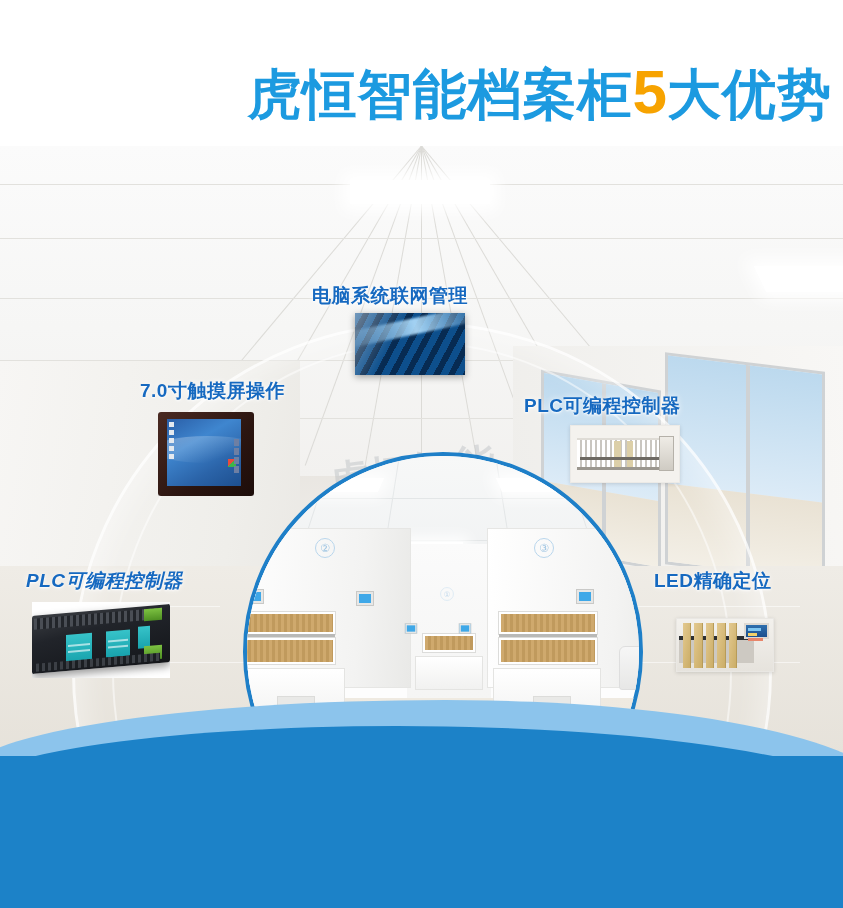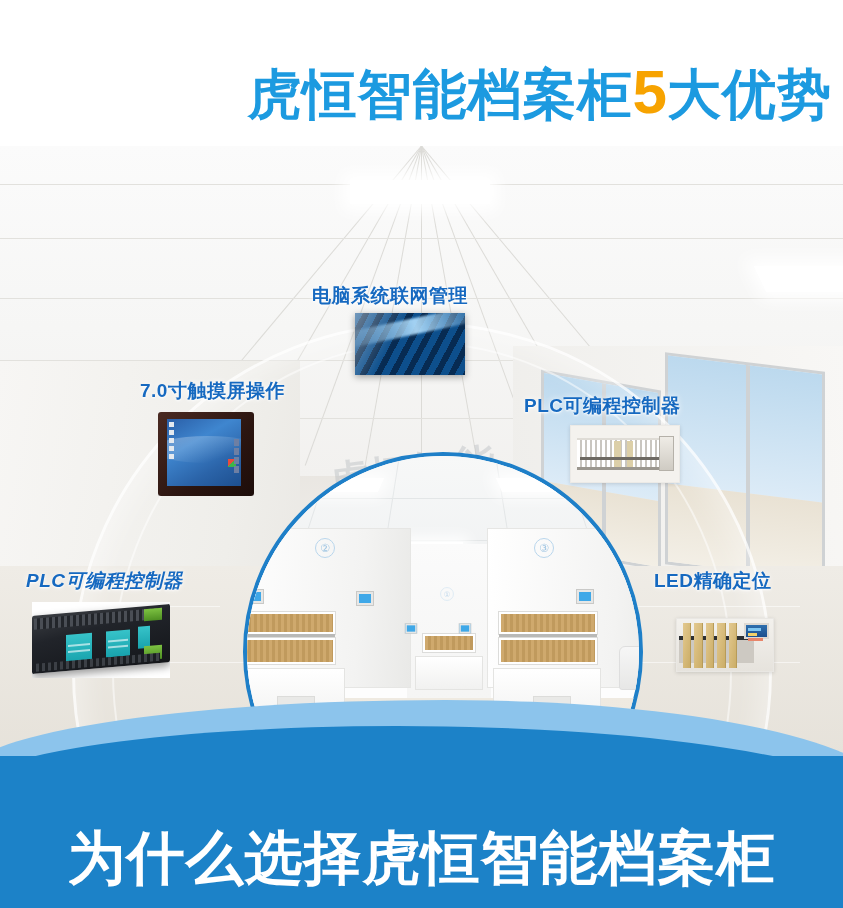--- a/index.html
+++ b/index.html
@@ -434,15 +434,14 @@
     <div class="led-screen">
       <i style="top:3px;width:60%;background:#7ec6f2"></i>
       <i style="top:8px;width:40%;background:#f2d06a"></i>
       <i style="top:13px;width:70%;background:#e8856a"></i>
     </div>
   </div>
 
   <div class="wave-light"></div>
   <div class="wave-dark"></div>
   <div class="banner"></div>
-  <div class="banner-text">为什么选择虎恒智能档案柜</div>
 
 </div>
 
 </body></html>

